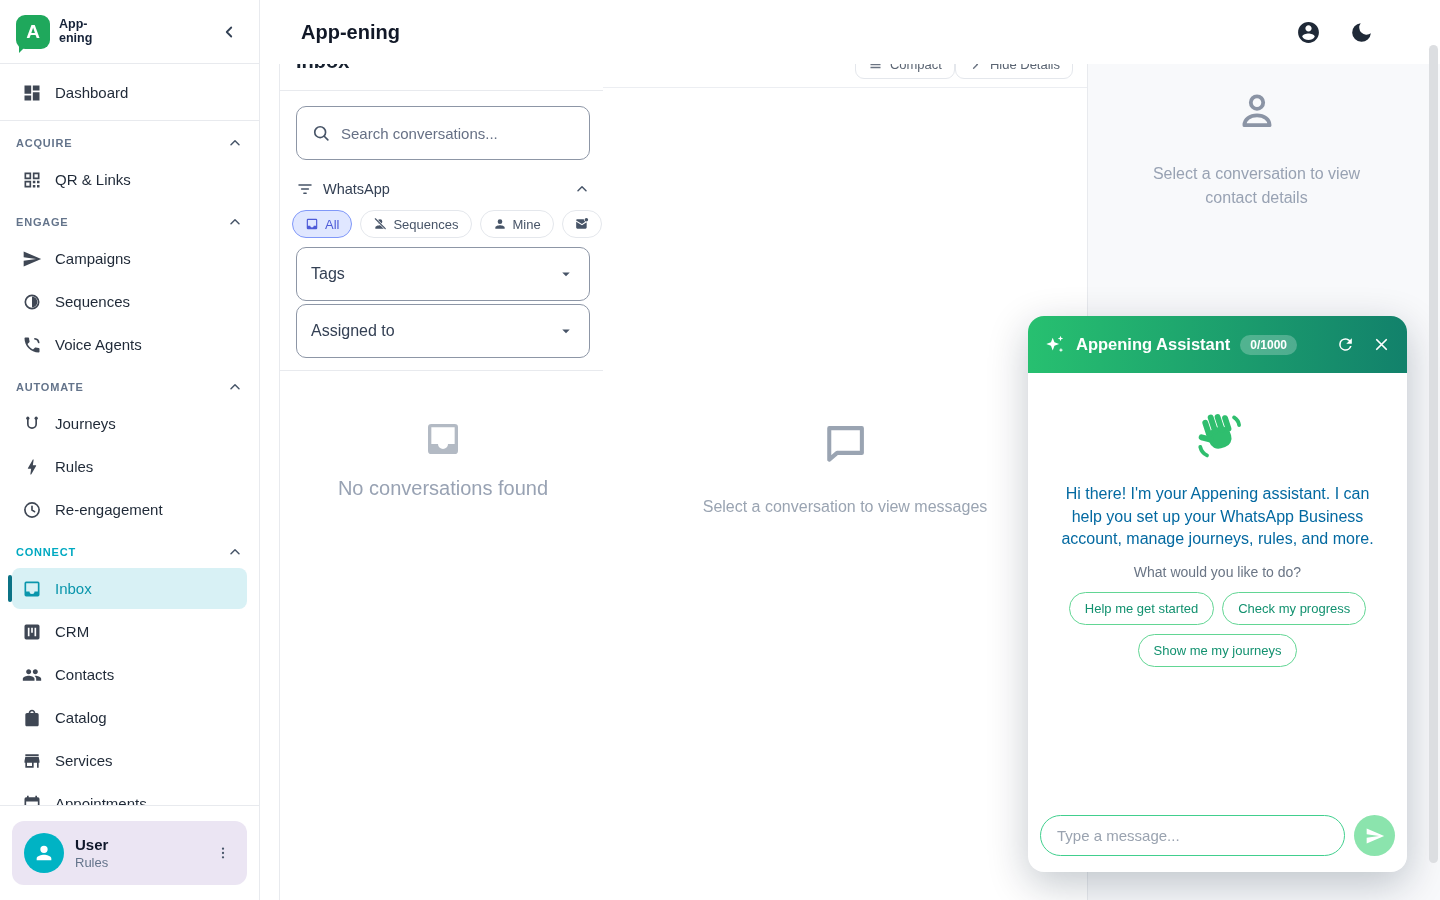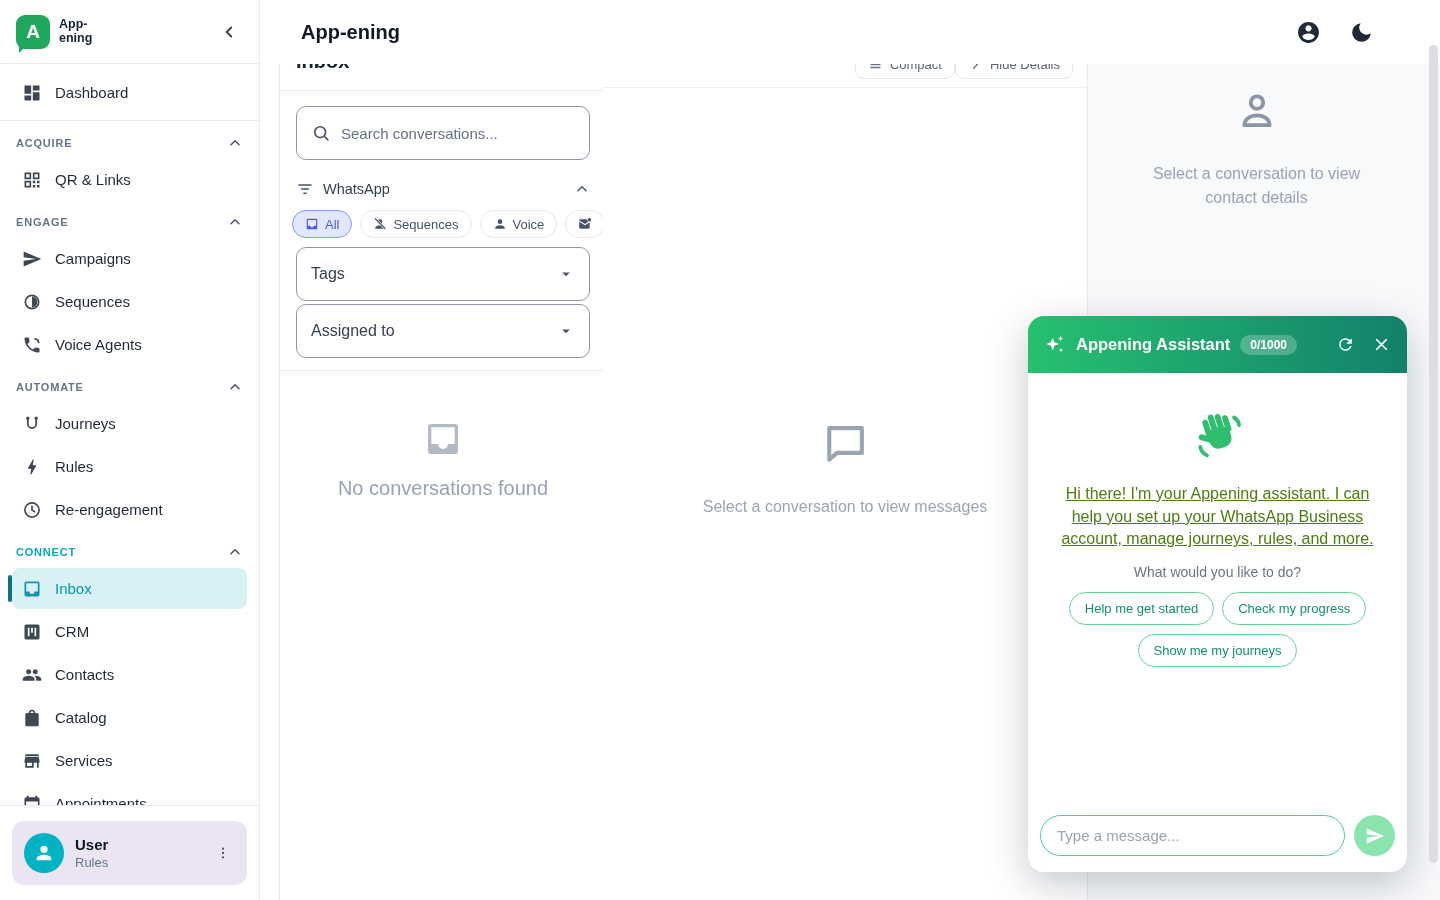--- a/index.html
+++ b/index.html
@@ -111,21 +111,21 @@
   .as-header { height:57px; flex:0 0 57px; display:flex; align-items:center; gap:10px;
     padding:16px 16px; background:linear-gradient(90deg,#27c070,#12816b); color:#fff; }
   .as-header .sp { width:22px; height:22px; }
   .as-title { font-size:16.5px; font-weight:bold; }
   .as-badge { font-size:12px; font-weight:bold; background:rgba(255,255,255,.24);
     padding:3px 10px; border-radius:999px; }
   .as-actions { margin-left:auto; display:flex; align-items:center; gap:17px; }
   .as-actions .aic { width:19px; height:19px; color:#fff; cursor:pointer; }
   .as-body { flex:1; padding:20px 20px 0; text-align:center; overflow:hidden; }
   .wave-wrap { margin-top:16px; }
-  .as-greeting { margin:20px auto 0; max-width:330px; font-size:16px; color:#4d7c0f; line-height:1.42;text-decoration:underline; }
+  .as-greeting { margin:20px auto 0; max-width:330px; font-size:16px; color:#0369a1; line-height:1.42; }
   .as-prompt { margin-top:13px; font-size:14px; color:#6a7585; }
   .as-chips { margin-top:12px; display:flex; flex-wrap:wrap; justify-content:center; gap:9px 8px; }
   .as-chip { border:1px solid #62d694; color:#12916f; font-size:13px; padding:8px 15px;
     border-radius:999px; background:#fff; cursor:pointer; }
   .as-footer { flex:0 0 65px; display:flex; align-items:center; gap:9px; padding:0 12px 8px; }
   .as-input { flex:1; height:41px; border:1.5px solid #41cf8e; border-radius:999px;
     padding:0 16px; font-size:15px; outline:none; color:#1f2937;
     font-family:"Liberation Sans", sans-serif; }
   .as-input::placeholder { color:#9aa3b0; }
   .send-btn { width:41px; height:41px; border-radius:50%; background:#8be4ad; border:none;
@@ -345,21 +345,21 @@
             <path fill="currentColor" d="M12 12a4 4 0 1 0 0-8 4 4 0 0 0 0 8zm0 2c-2.67 0-8 1.34-8 4v2h16v-2c0-2.66-5.33-4-8-4z"></path>
             <path d="M4 3l17 17" stroke="#fff" stroke-width="4"></path>
             <path d="M4 3l17 17" stroke="currentColor" stroke-width="2" stroke-linecap="round"></path>
           </svg>
         <span>Sequences</span>
       </div>
       <div class="chip">
         <svg viewBox="0 0 24 24">
             <path fill="currentColor" d="M12 12a4 4 0 1 0 0-8 4 4 0 0 0 0 8zm0 2c-2.67 0-8 1.34-8 4v2h16v-2c0-2.66-5.33-4-8-4z"></path>
           </svg>
-        <span>Voice</span>
+        <span>Mine</span>
       </div>
       <div class="chip">
         <svg viewBox="0 0 24 24">
             <path fill="currentColor" d="M20 8.6V18a2 2 0 0 1-2 2H4a2 2 0 0 1-2-2V8l10 6 8-4.8zM2 6c0-1.1.9-2 2-2h11.1c.2 1.8 1.4 3.3 3 3.9L12 12 2 6z"></path>
             <circle cx="19.5" cy="4.5" r="3" fill="currentColor"></circle>
           </svg>
 
       </div>
     </div>
 

